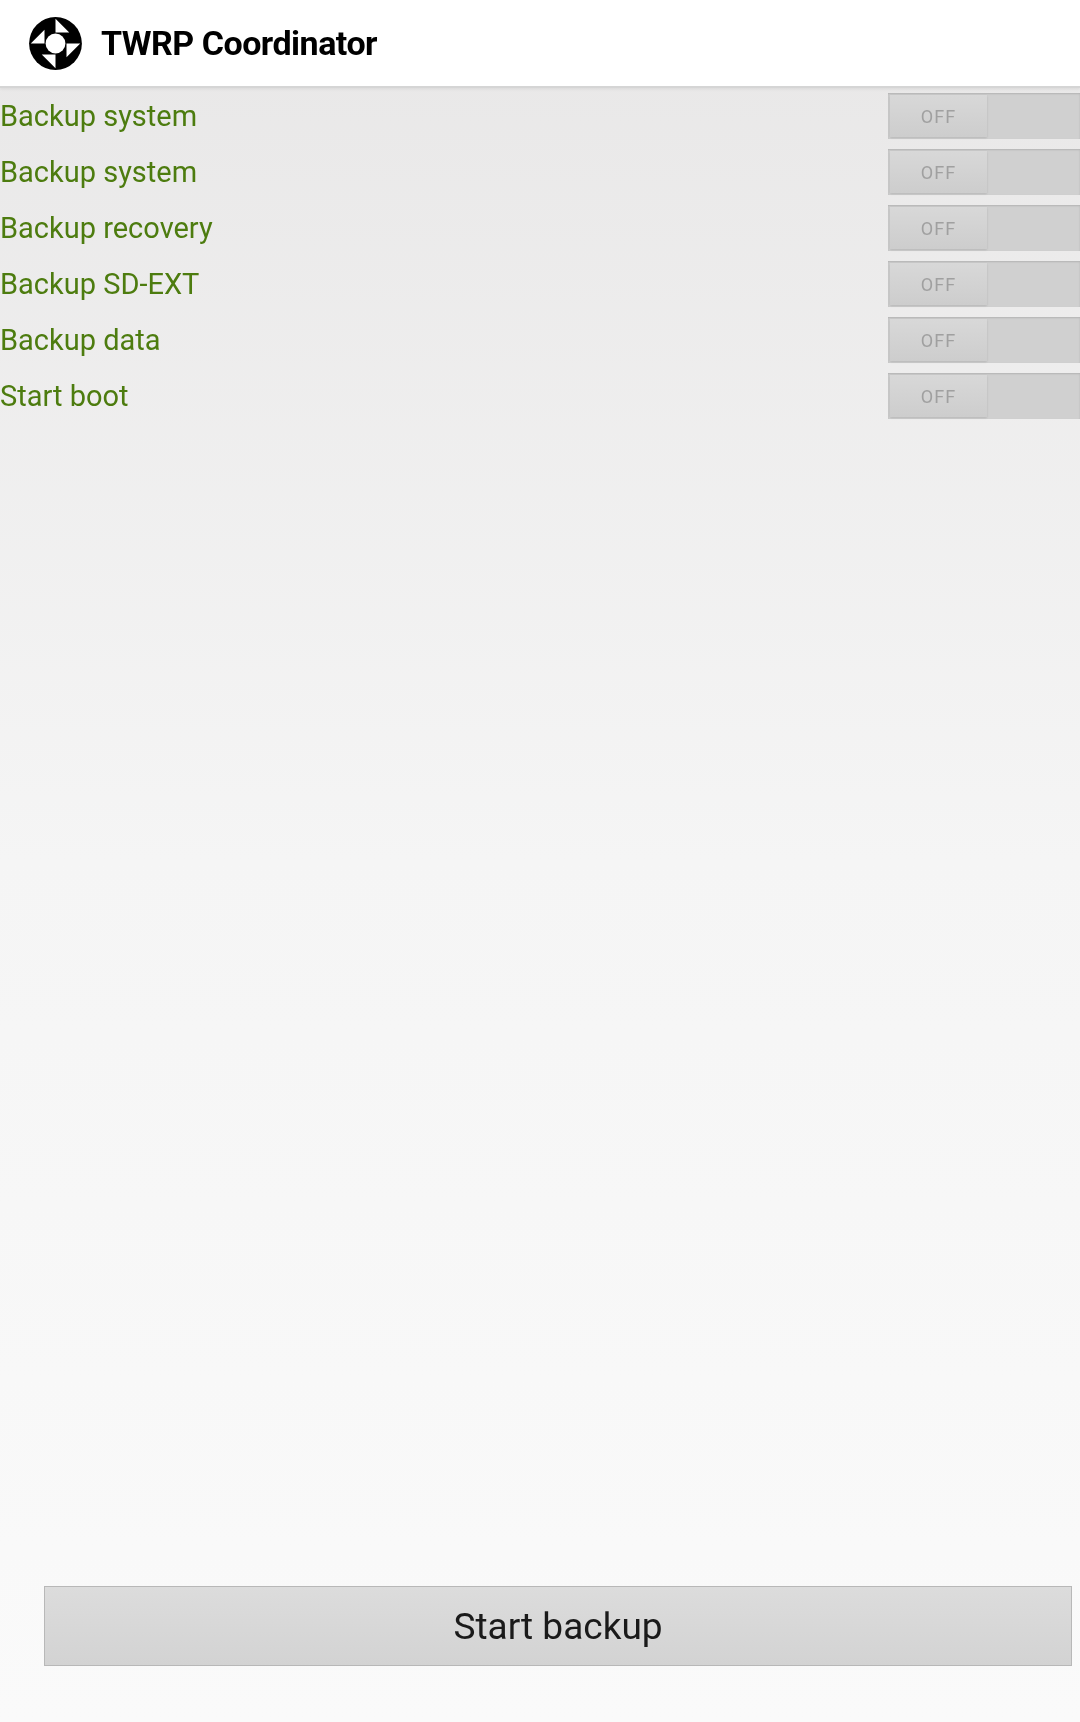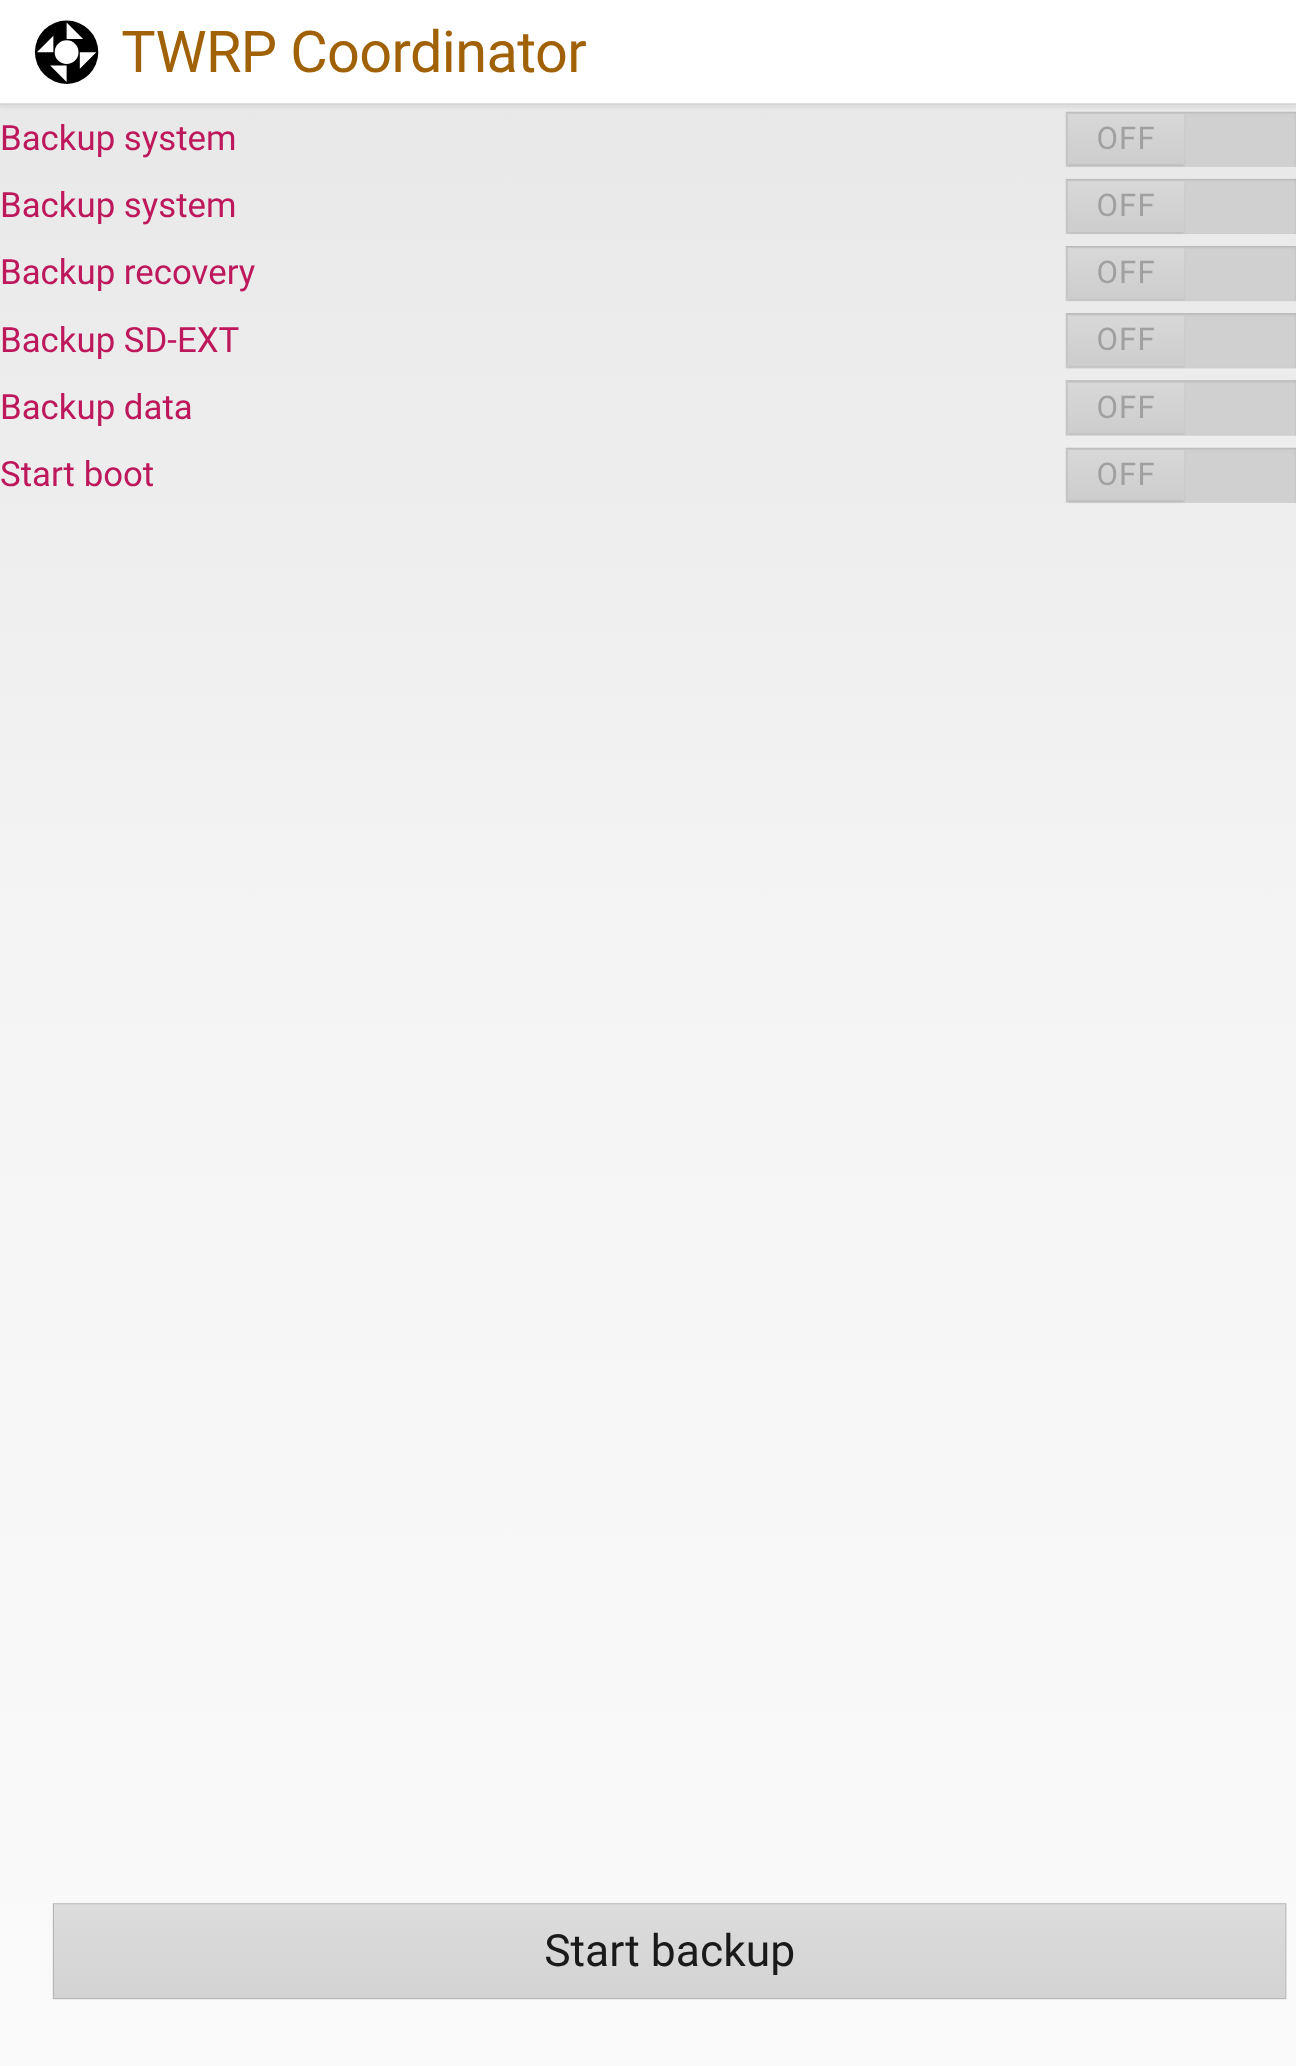--- a/index.html
+++ b/index.html
@@ -25,42 +25,42 @@
       border-bottom: 2px solid #d5d5d5;
       box-shadow: 0 1px 3px rgba(0,0,0,0.08);
     }
     .app-icon {
       width: 55px;
       height: 55px;
       margin-right: 18px;
       flex-shrink: 0;
     }
     .app-title {
-      font-size: 48px;
-      font-weight: 400;
-      color: #a16207;
+      font-size: 34px;
+      font-weight: 700;
+      color: #000000;
       letter-spacing: -0.5px;
     }
     .content {
       flex: 1;
       display: flex;
       flex-direction: column;
     }
     .option-row {
       height: 56px;
       display: flex;
       align-items: center;
       justify-content: space-between;
       padding-left: 0;
       margin-bottom: 0;
       position: relative;
     }
     .option-label {
       font-size: 29px;
-      color: #be185d;
+      color: #4d7c0f;
       font-weight: 400;
       padding-left: 0;
     }
     .toggle-container {
       width: 192px;
       height: 46px;
       background: #d0d0d0;
       border-radius: 0;
       position: relative;
       margin-right: 0;
@@ -74,21 +74,21 @@
       top: 2px;
       left: 2px;
       background: linear-gradient(to bottom, #d8d8d8 0%, #cdcdcd 100%);
       border-radius: 0;
       display: flex;
       align-items: center;
       justify-content: center;
       box-shadow: 0 1px 2px rgba(0,0,0,0.12);
     }
     .toggle-label {
-      font-size: 26px;
+      font-size: 18px;
       color: #a0a0a0;
       font-weight: 400;
       letter-spacing: 1px;
     }
     .footer {
       padding: 10px 8px 56px 8px;
       margin-left: 36px;
     }
     .start-button {
       width: 100%;

